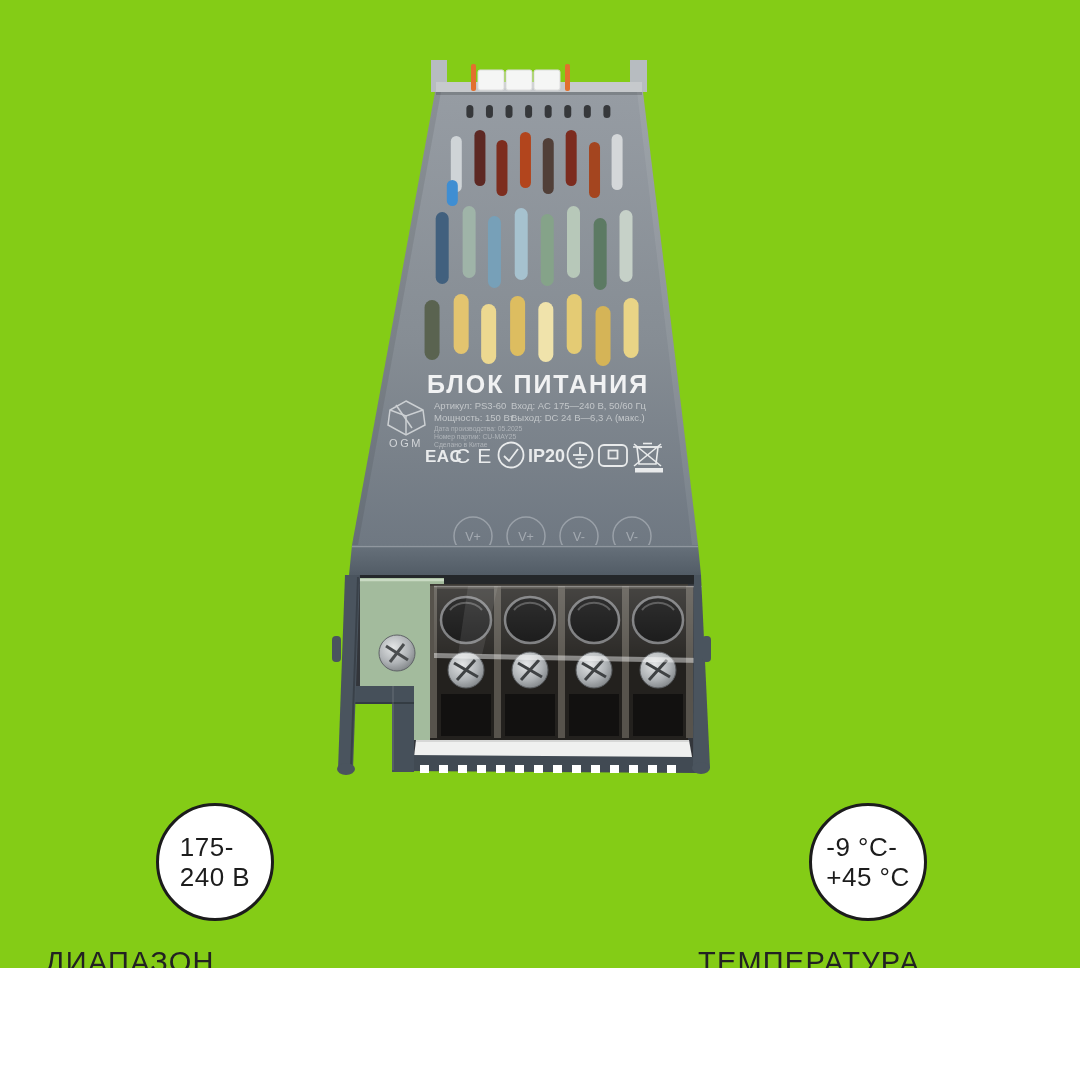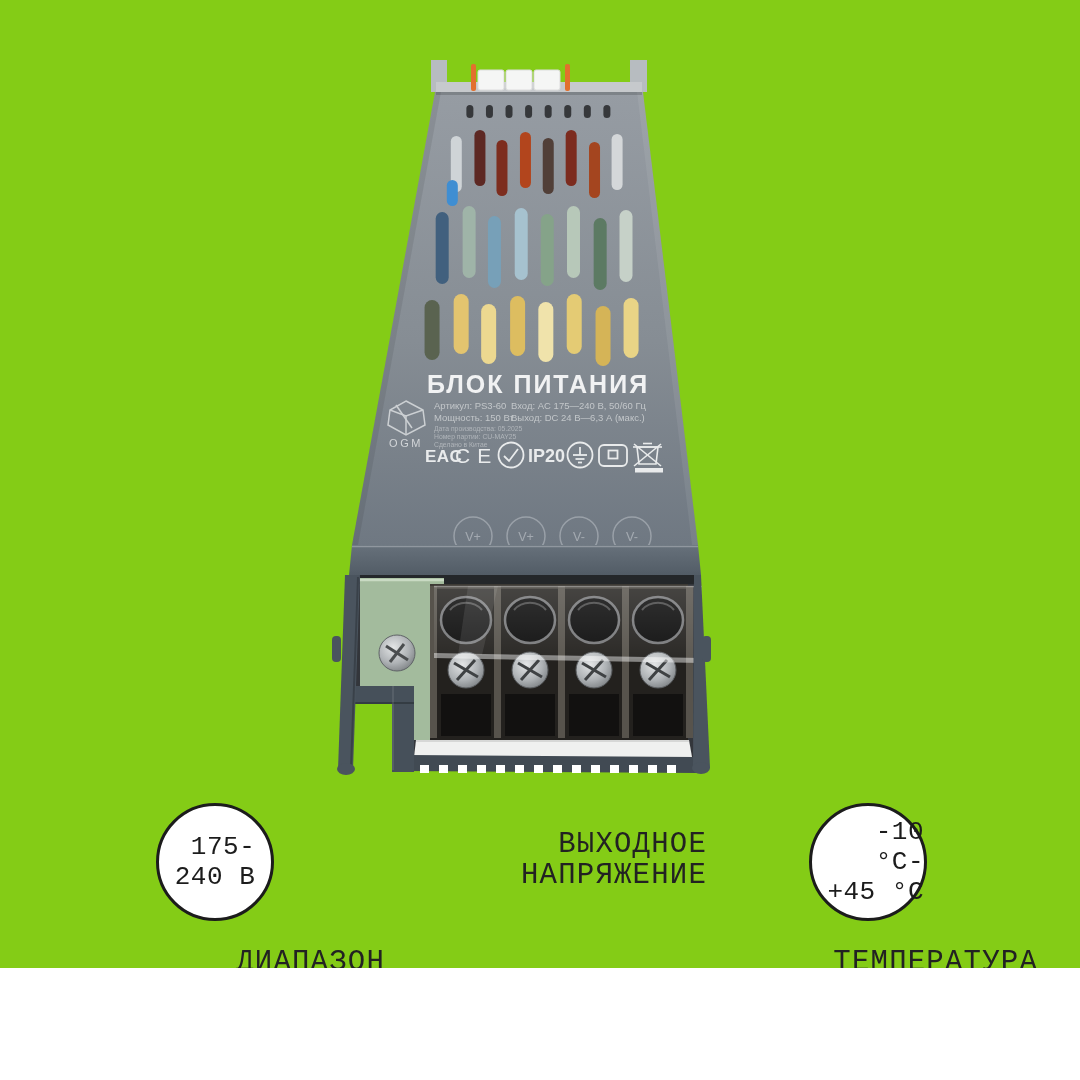--- a/index.html
+++ b/index.html
@@ -1,19 +1,19 @@
 <!DOCTYPE html>
 <html><head>
 <meta charset="utf-8">
 <style>
   html,body{margin:0;padding:0;background:#fff;}
   .stage{position:relative;width:1080px;height:968px;background:#84cc16;overflow:hidden;
          font-family:"Liberation Sans",sans-serif;}
   .device-svg{position:absolute;left:0;top:0;width:1080px;height:1080px;}
-  .badge{position:absolute;transform:translateX(-50%);text-align:right;width:340px;font-family:Liberation Mono, monospace;}
+  .badge{position:absolute;transform:translateX(-50%);text-align:left;width:340px;}
   .badge .circle{width:112px;height:112px;border:3.5px solid #1c1c1c;border-radius:50%;
                  margin:0 auto;display:flex;align-items:center;justify-content:center;background:#fff;}
   .badge .value{font-size:26px;line-height:30px;color:#1c1c1c;letter-spacing:.5px;white-space:pre-line;}
   .badge .label{margin-top:26px;font-size:29px;line-height:31px;color:#222;letter-spacing:1.2px;white-space:pre-line;}
 </style>
 </head>
 <body>
 
 <div class="stage">
 
@@ -265,25 +265,23 @@
   <div class="badge" style="left:215px;top:803px;">
     <div class="circle">
       <div class="value">175-
 240 В</div>
     </div>
     <div class="label">ДИАПАЗОН
 ВХОДНОГО
 НАПРЯЖЕНИЯ</div>
   </div>
   <div class="badge" style="left:537px;top:803px;">
-    <div class="label">ВЫХОДНОЕ
-НАПРЯЖЕНИЕ</div>
   </div>
   <div class="badge" style="left:868px;top:803px;">
     <div class="circle">
-      <div class="value">-10 °C-
+      <div class="value">-9 °C-
 +45 °C</div>
     </div>
     <div class="label">ТЕМПЕРАТУРА
 ЭКСПЛУАТАЦИИ</div>
   </div>
 
 </div>
 
 </body></html>

